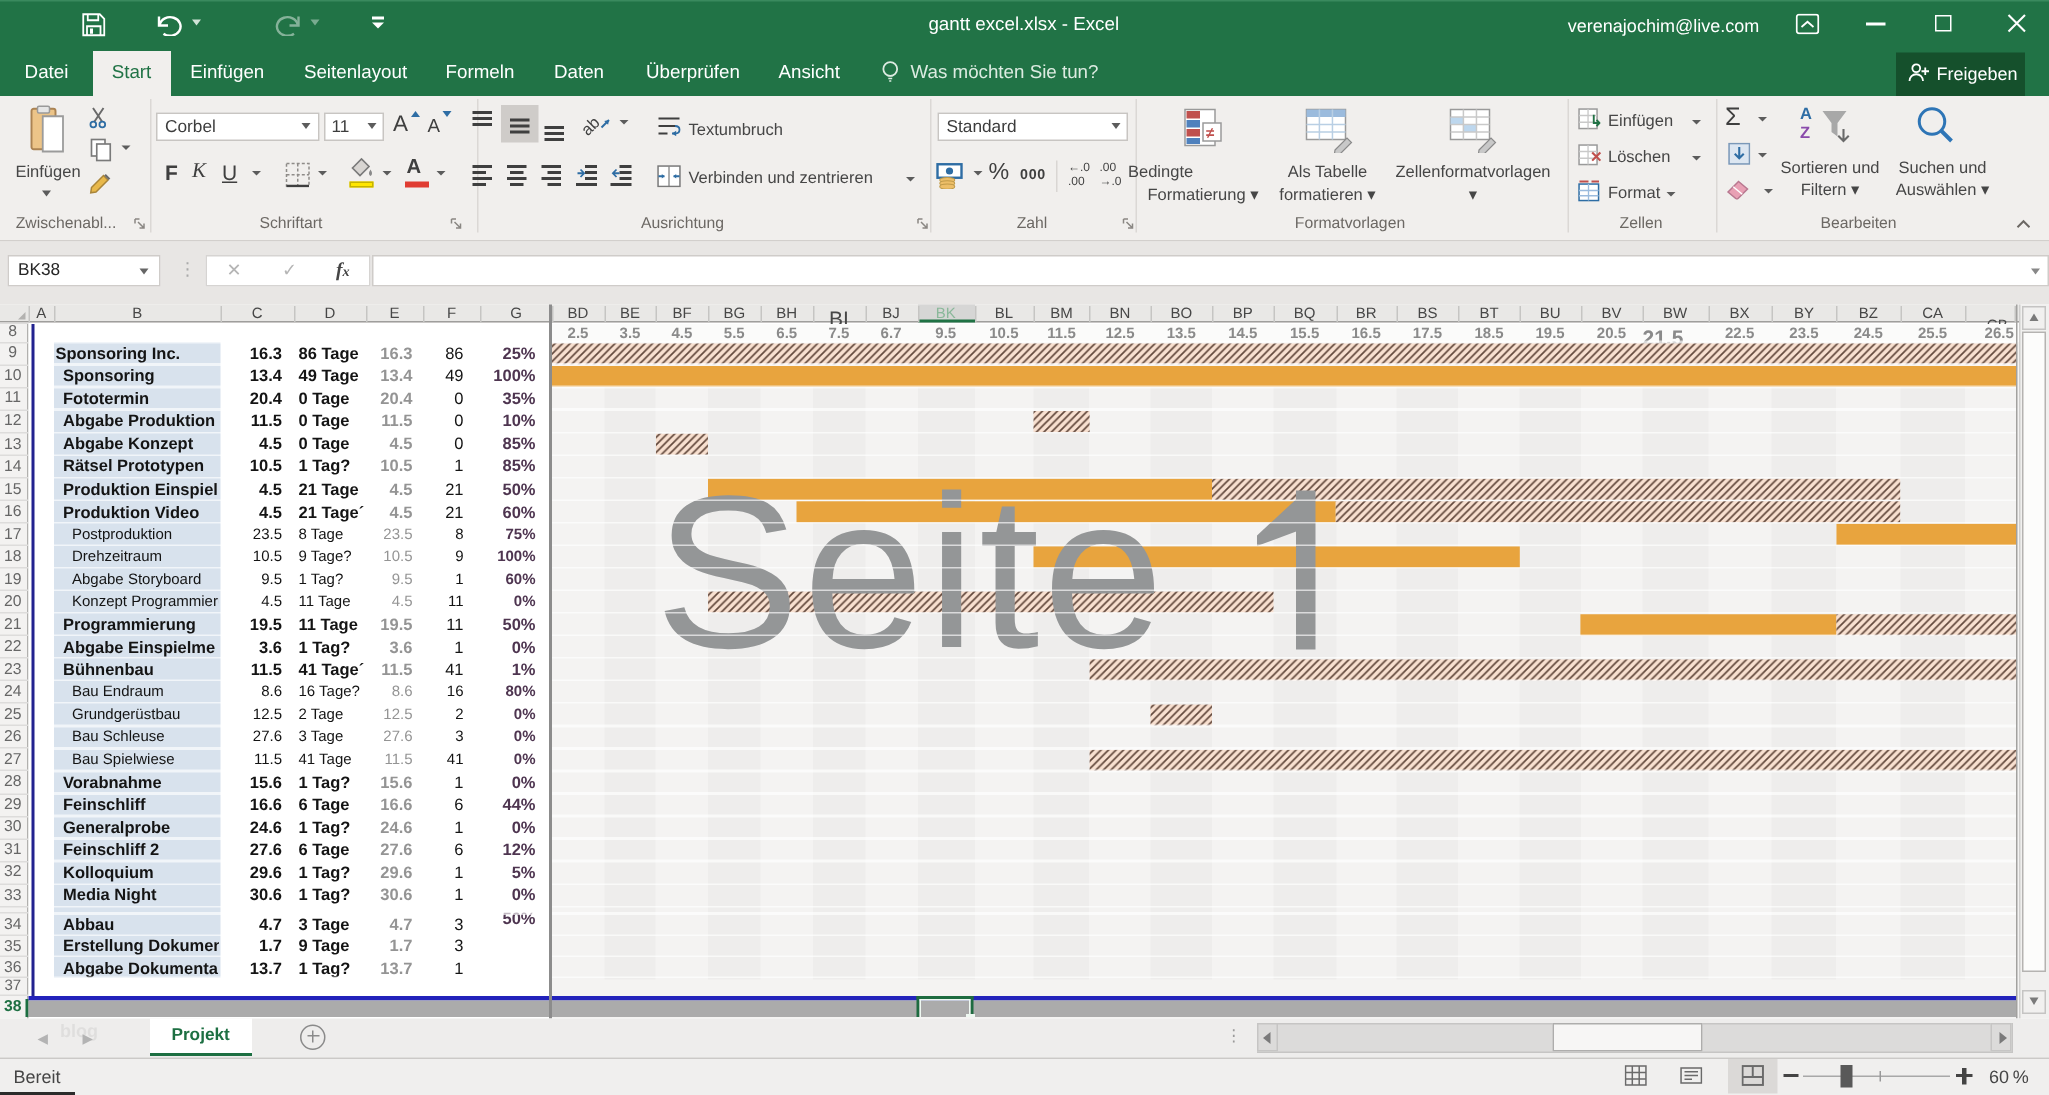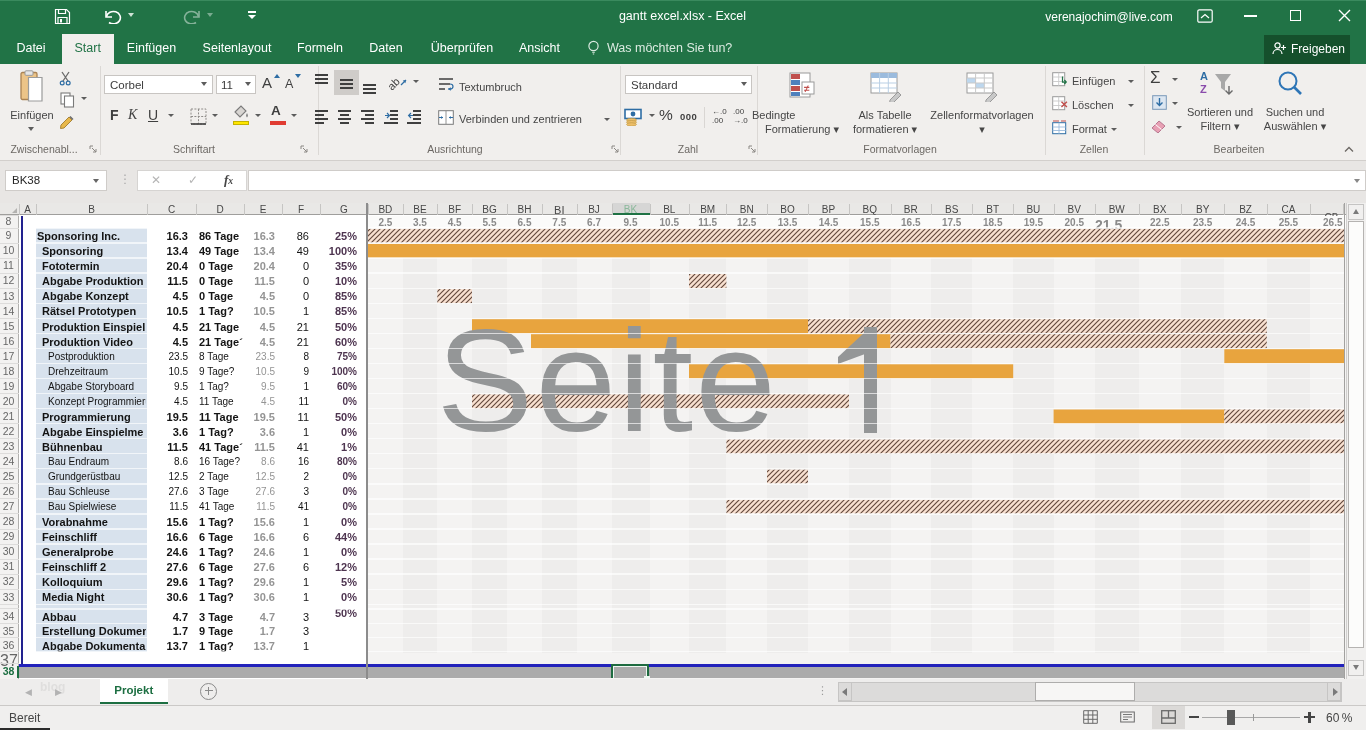--- a/index.html
+++ b/index.html
@@ -313,21 +313,21 @@
 <div class="ab" style="left:368px;top:204px;width:34.69999999999999px;text-align:center;font-size:10px;color:#474747">BD</div>
 <div class="ab" style="left:368px;top:203.5px;width:1px;height:11px;background:#c6c5c3"></div>
 <div class="ab" style="left:402.7px;top:204px;width:34.60000000000002px;text-align:center;font-size:10px;color:#474747">BE</div>
 <div class="ab" style="left:402.7px;top:203.5px;width:1px;height:11px;background:#c6c5c3"></div>
 <div class="ab" style="left:437.3px;top:204px;width:34.69999999999999px;text-align:center;font-size:10px;color:#474747">BF</div>
 <div class="ab" style="left:437.3px;top:203.5px;width:1px;height:11px;background:#c6c5c3"></div>
 <div class="ab" style="left:472px;top:204px;width:35px;text-align:center;font-size:10px;color:#474747">BG</div>
 <div class="ab" style="left:472px;top:203.5px;width:1px;height:11px;background:#c6c5c3"></div>
 <div class="ab" style="left:507px;top:204px;width:35px;text-align:center;font-size:10px;color:#474747">BH</div>
 <div class="ab" style="left:507px;top:203.5px;width:1px;height:11px;background:#c6c5c3"></div>
-<div class="ab" style="left:542px;top:204px;width:34.60000000000002px;text-align:center;font-size:11px;color:#474747">BI</div>
+<div class="ab" style="left:542px;top:204px;width:34.60000000000002px;text-align:center;font-size:14px;color:#474747">BI</div>
 <div class="ab" style="left:542px;top:203.5px;width:1px;height:11px;background:#c6c5c3"></div>
 <div class="ab" style="left:576.6px;top:204px;width:34.89999999999998px;text-align:center;font-size:10px;color:#474747">BJ</div>
 <div class="ab" style="left:576.6px;top:203.5px;width:1px;height:11px;background:#c6c5c3"></div>
 <div class="ab" style="left:611.5px;top:202.5px;width:38.0px;height:12.5px;background:#d6d6d5;border-bottom:2.4px solid #1f7244"></div>
 <div class="ab" style="left:611.5px;top:204px;width:38.0px;text-align:center;font-size:10px;color:#8ab89a">BK</div>
 <div class="ab" style="left:611.5px;top:203.5px;width:1px;height:11px;background:#c6c5c3"></div>
 <div class="ab" style="left:649.5px;top:204px;width:39.5px;text-align:center;font-size:10px;color:#474747">BL</div>
 <div class="ab" style="left:649.5px;top:203.5px;width:1px;height:11px;background:#c6c5c3"></div>
 <div class="ab" style="left:689px;top:204px;width:37.39999999999998px;text-align:center;font-size:10px;color:#474747">BM</div>
 <div class="ab" style="left:689px;top:203.5px;width:1px;height:11px;background:#c6c5c3"></div>
@@ -385,21 +385,21 @@
 <div class="ab" style="left:0;top:500.225px;width:17px;text-align:center;font-size:10.5px;color:#666;font-weight:400">27</div>
 <div class="ab" style="left:0;top:515.275px;width:17px;text-align:center;font-size:10.5px;color:#666;font-weight:400">28</div>
 <div class="ab" style="left:0;top:530.3249999999999px;width:17px;text-align:center;font-size:10.5px;color:#666;font-weight:400">29</div>
 <div class="ab" style="left:0;top:545.3749999999999px;width:17px;text-align:center;font-size:10.5px;color:#666;font-weight:400">30</div>
 <div class="ab" style="left:0;top:560.425px;width:17px;text-align:center;font-size:10.5px;color:#666;font-weight:400">31</div>
 <div class="ab" style="left:0;top:575.475px;width:17px;text-align:center;font-size:10.5px;color:#666;font-weight:400">32</div>
 <div class="ab" style="left:0;top:590.525px;width:17px;text-align:center;font-size:10.5px;color:#666;font-weight:400">33</div>
 <div class="ab" style="left:0;top:610.2249999999999px;width:17px;text-align:center;font-size:10.5px;color:#666;font-weight:400">34</div>
 <div class="ab" style="left:0;top:624.5249999999999px;width:17px;text-align:center;font-size:10.5px;color:#666;font-weight:400">35</div>
 <div class="ab" style="left:0;top:638.8249999999999px;width:17px;text-align:center;font-size:10.5px;color:#666;font-weight:400">36</div>
-<div class="ab" style="left:0;top:651.8px;width:17px;text-align:center;font-size:16px;color:#666;font-weight:400">37</div>
+<div class="ab" style="left:0;top:651.8px;width:17px;text-align:center;font-size:10px;color:#666;font-weight:400">37</div>
 <div class="ab" style="left:0;top:665.3px;width:17px;text-align:center;font-size:10.5px;color:#1d6f42;font-weight:700">38</div>
 <div class="ab" style="left:17px;top:665.5px;width:2px;height:12.5px;background:#1d6f42"></div>
 <div class="ab" style="left:0;top:215.0px;width:18.5px;height:1px;background:#dddcdb"></div>
 <div class="ab" style="left:0;top:227.5px;width:18.5px;height:1px;background:#dddcdb"></div>
 <div class="ab" style="left:0;top:242.55px;width:18.5px;height:1px;background:#dddcdb"></div>
 <div class="ab" style="left:0;top:257.6px;width:18.5px;height:1px;background:#dddcdb"></div>
 <div class="ab" style="left:0;top:272.65px;width:18.5px;height:1px;background:#dddcdb"></div>
 <div class="ab" style="left:0;top:287.7px;width:18.5px;height:1px;background:#dddcdb"></div>
 <div class="ab" style="left:0;top:302.75px;width:18.5px;height:1px;background:#dddcdb"></div>
 <div class="ab" style="left:0;top:317.8px;width:18.5px;height:1px;background:#dddcdb"></div>

